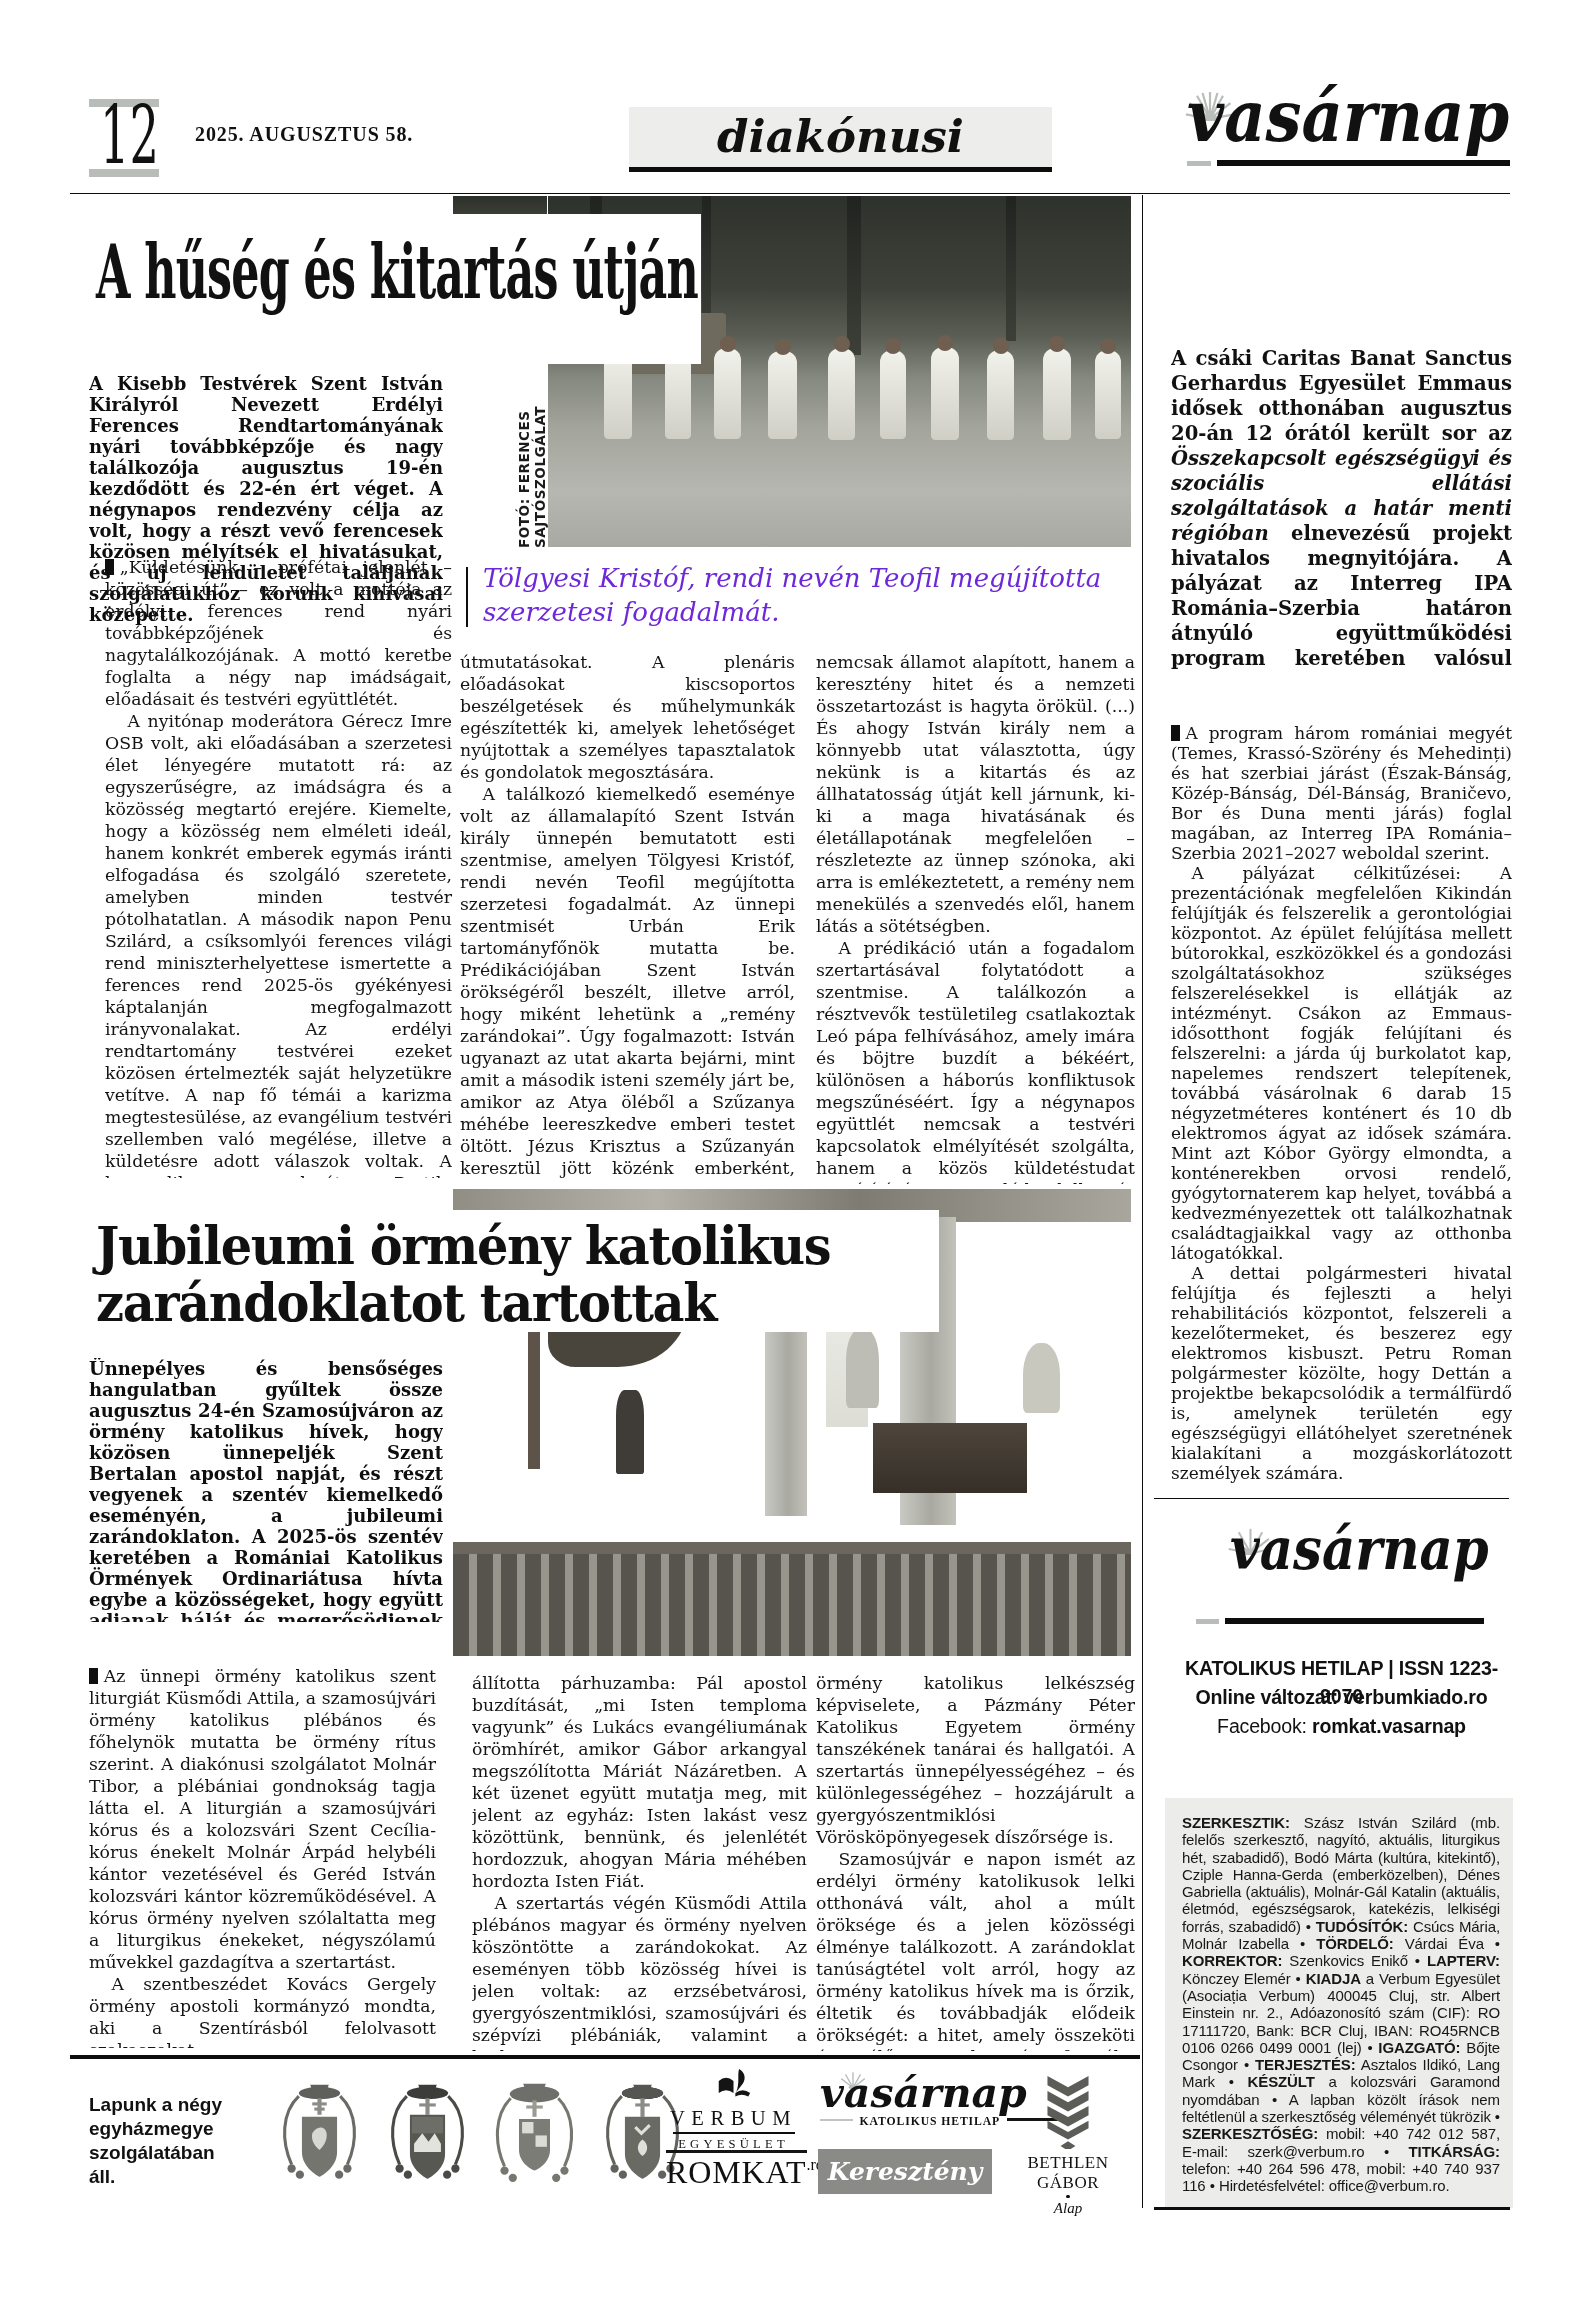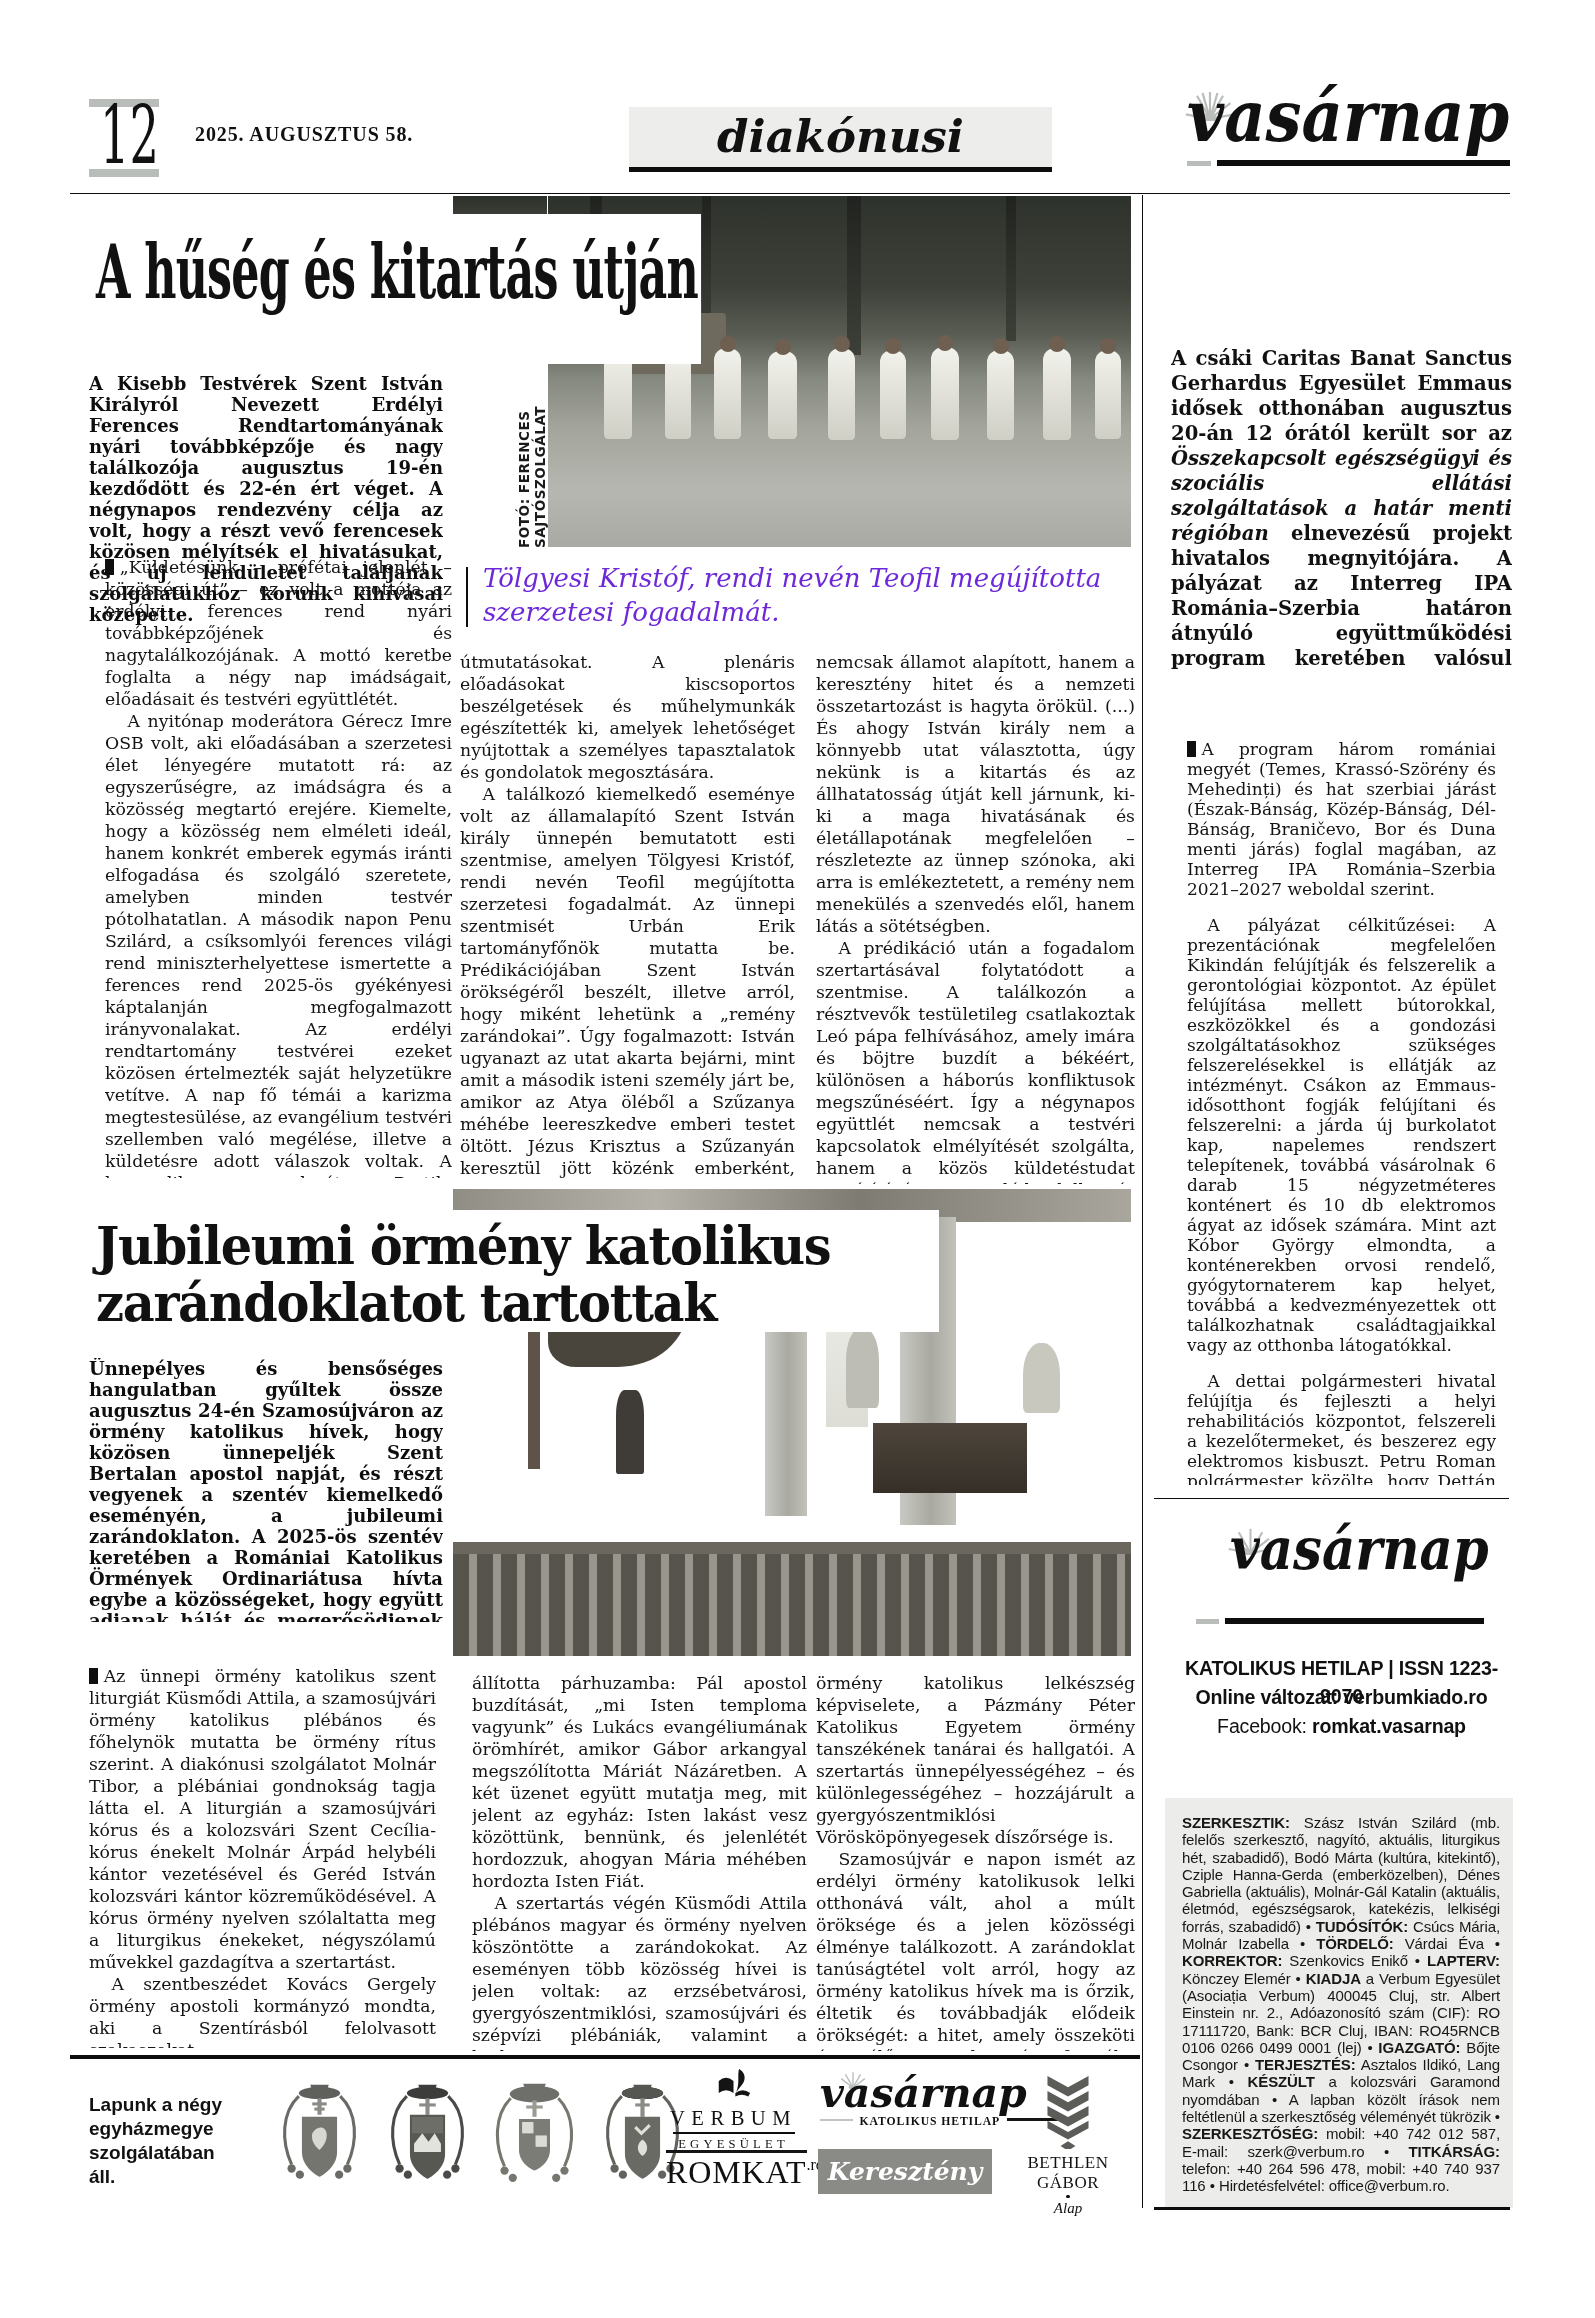--- a/index.html
+++ b/index.html
@@ -18,21 +18,21 @@
   .sq{display:inline-block;width:.5em;height:.95em;background:#0e0e0e;vertical-align:-0.12em;margin-right:.35em;}
   .rule{background:#0d0d0d;}
   .grayrule{background:#b9bdba;}
   .photo{overflow:hidden;}
   .friar{position:absolute;border-radius:12px 12px 4.2px 4.2px;background:linear-gradient(#f2f2ec,#cfcfc6);}
   .friar .head{position:absolute;left:50%;top:-12px;transform:translateX(-50%);width:16px;height:16px;border-radius:50%;background:#6e5f50;}
   .trunk{position:absolute;top:0;background:linear-gradient(#20231f,#3c4038);}
   .pillar{position:absolute;background:linear-gradient(90deg,#c9c9c3,#a9a9a2 55%,#c2c2bb);}
   .colbox{position:absolute;overflow:hidden;}
   .rbody{font-family:"DejaVu Serif",serif;font-size:17px;line-height:20px;color:#141414;}
-  .rbody p{margin:16px;}
+  .rbody p{margin:0;}
   .rbody p+p{text-indent:1.2em;}
   .imprint-txt{font-family:"Liberation Sans",sans-serif;font-size:15px;line-height:17.3px;letter-spacing:-0.1px;color:#171717;}
   .caps-line{font-family:"Liberation Sans",sans-serif;font-weight:bold;font-size:19.6px;line-height:28px;letter-spacing:-0.2px;}
 </style>
 </head>
 <body>
 
 <div class="page">
 
   <div class="abs grayrule" style="left:89px;top:99px;width:70px;height:7.5px;"></div>

